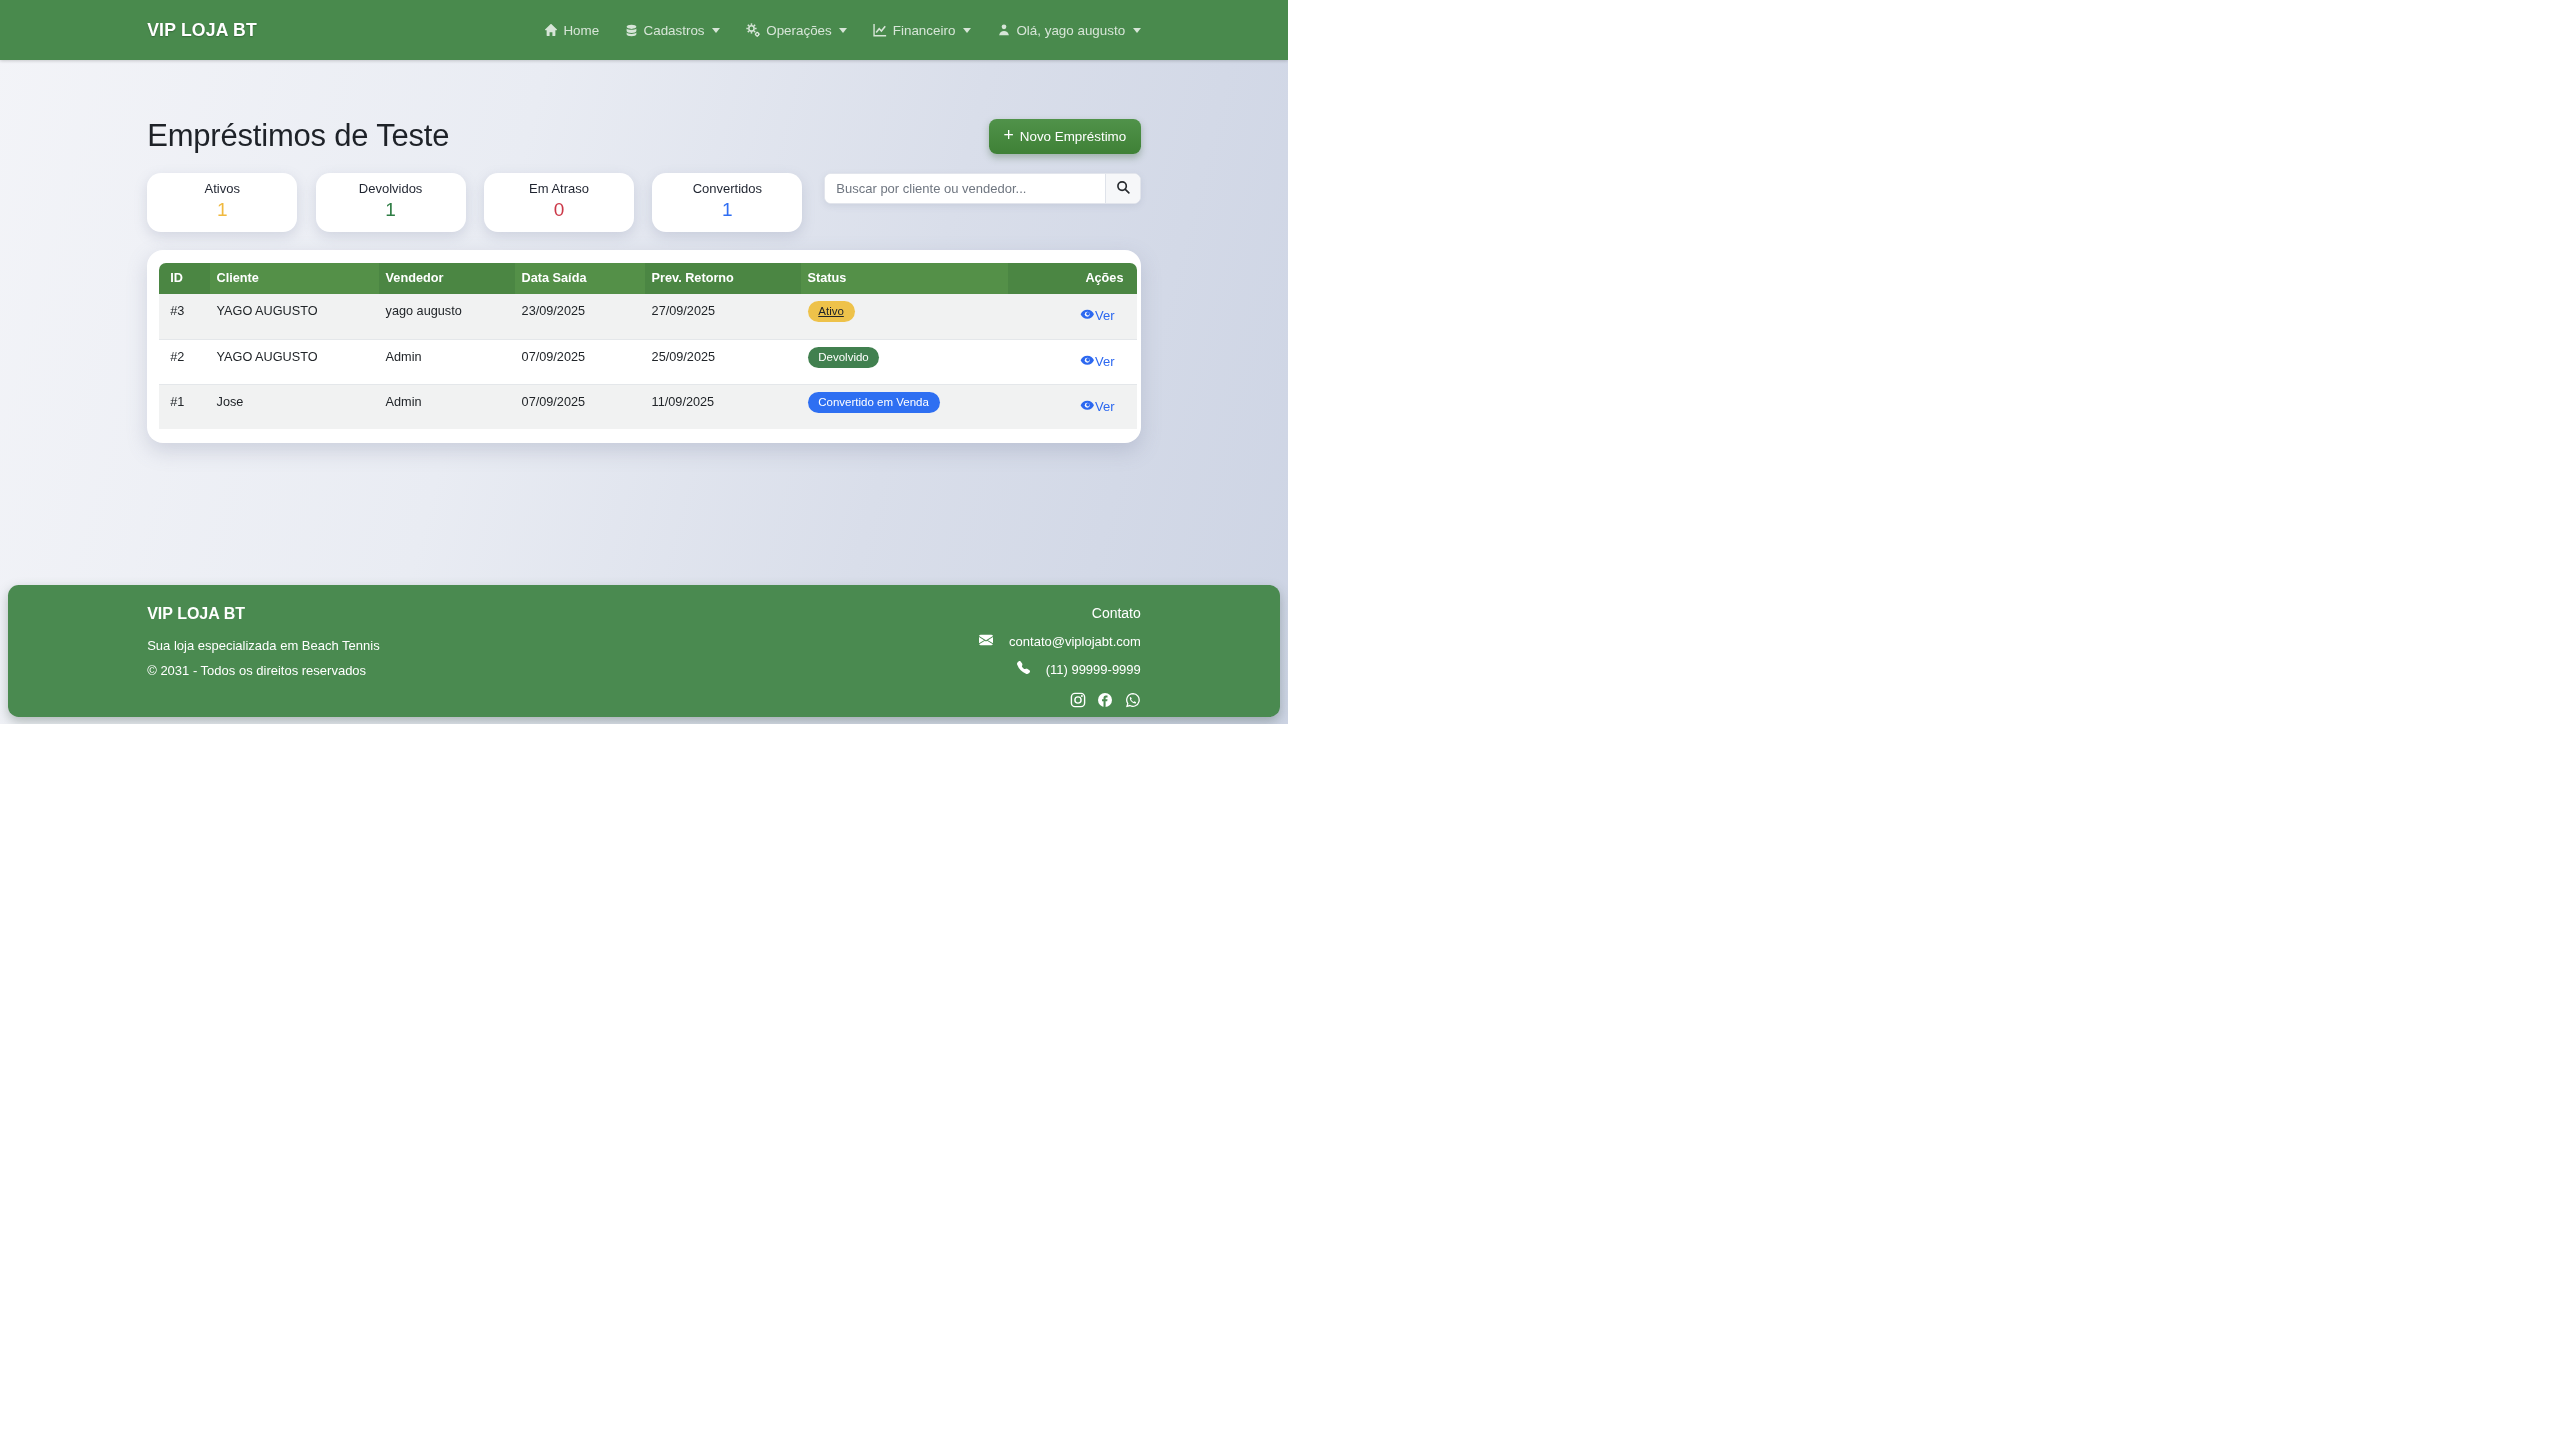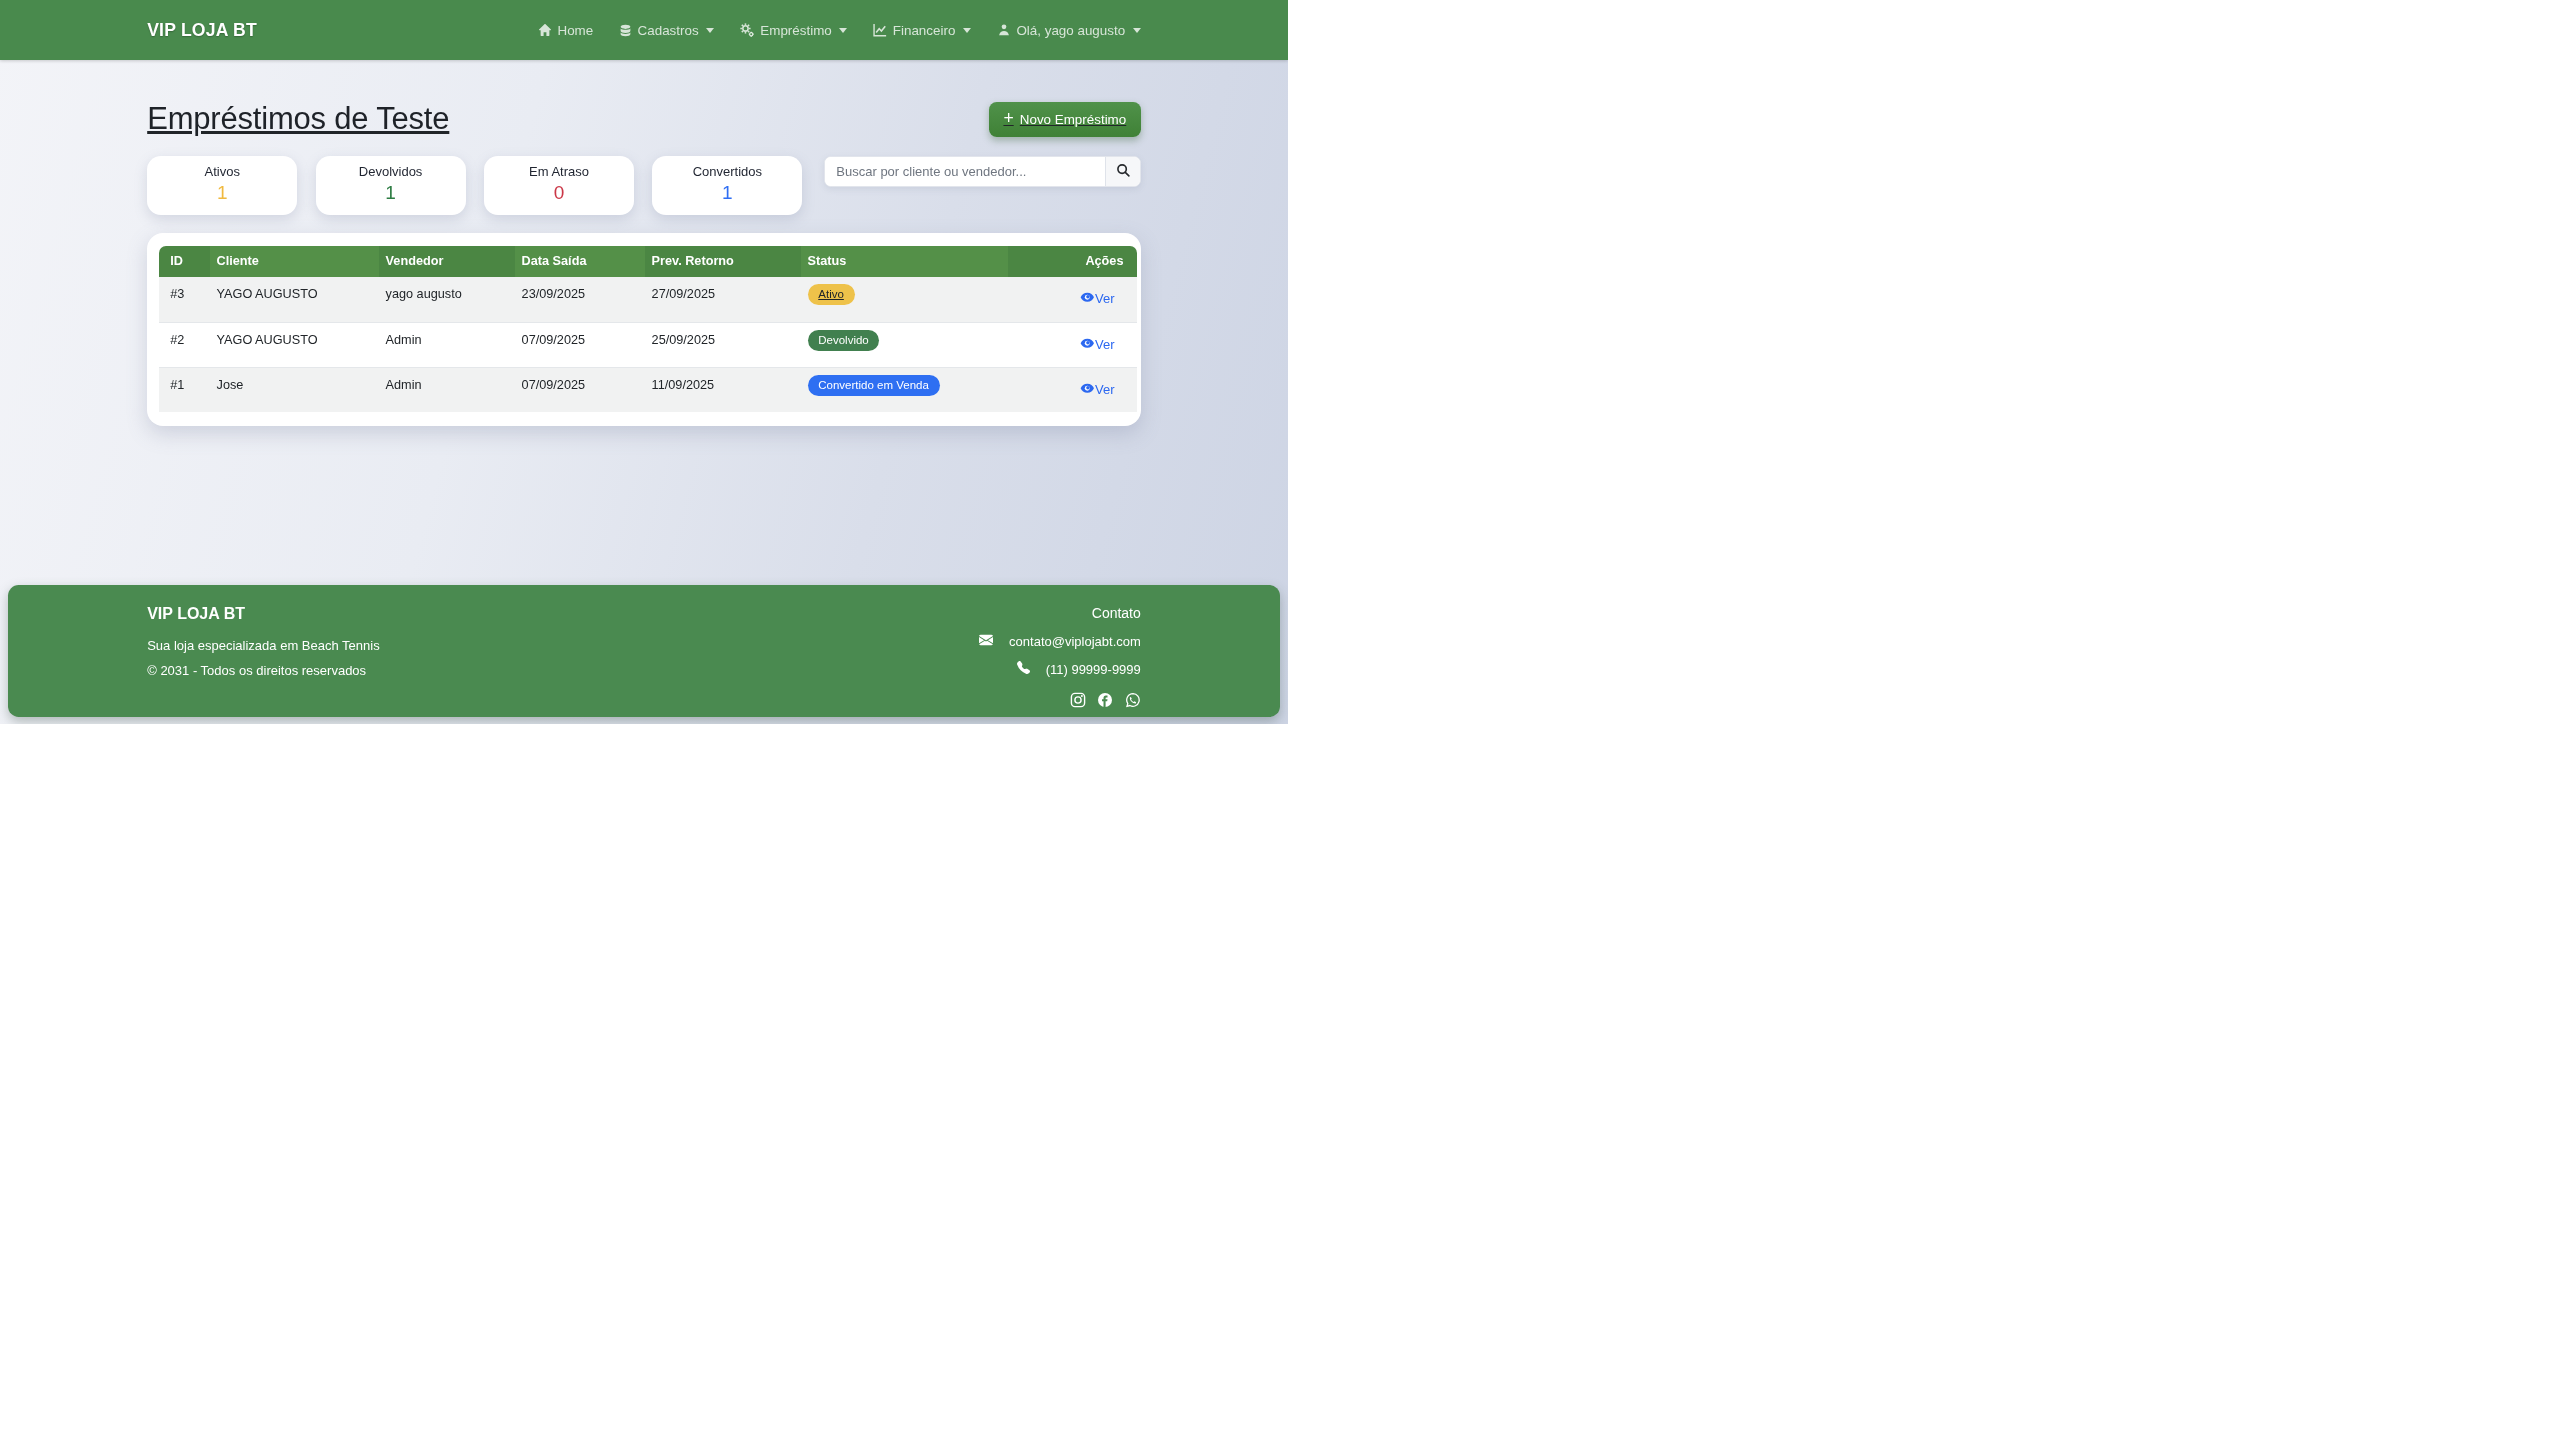--- a/index.html
+++ b/index.html
@@ -33,21 +33,21 @@
   .nav-items { margin-left: auto; display: flex; align-items: center; gap: 26px; }
   .nav-link {
     display: flex; align-items: center; gap: 5.4px;
     color: rgba(255,255,255,.78); font-size: 13.4px; text-decoration: none; cursor: pointer;
   }
   .nav-link svg { display: block; }
   .caret { width: 0; height: 0; border-left: 4.6px solid transparent; border-right: 4.6px solid transparent;
     border-top: 5.4px solid rgba(255,255,255,.78); margin-left: 2.3px; }
   
   .container { width: 1012px; margin: 0 auto; padding: 0 9.2px; }
-  .page-head { margin-top: 41px; display: flex; align-items: center; text-decoration: underline; }
+  .page-head { margin-top: 58px; display: flex; align-items: center; }
   h1.page-title { font-size: 31px; font-weight: 500; color: #1e2228; letter-spacing: -0.2px; }
   .btn-new {
     margin-left: auto; display: flex; align-items: center; gap: 6.1px;
     background: linear-gradient(180deg, #50924a 0%, #3f8136 100%);
     color: #fff; border: none; border-radius: 7.7px;
     font-family: inherit; font-size: 13.4px; font-weight: 500;
     padding: 0 14.6px; height: 35px; cursor: pointer;
     box-shadow: 0 3.1px 7.7px rgba(60,100,60,.35);
   }
   .btn-new .plus { font-size: 17.6px; font-weight: 400; line-height: 1; }
@@ -174,21 +174,21 @@
               </g>
               <g stroke="currentColor" fill="none" stroke-width="1.4">
                 <circle cx="12.3" cy="12.3" r="1.7"></circle>
                 <line x1="12.3" y1="9.6" x2="12.3" y2="10.6"></line>
                   <line x1="12.3" y1="14" x2="12.3" y2="15"></line>
                 <line x1="9.6" y1="12.3" x2="10.6" y2="12.3"></line>
                   <line x1="14" y1="12.3" x2="15" y2="12.3"></line>
               </g>
             </svg>
           </span>
-          <span>Empréstimo</span>
+          <span>Operações</span>
           <span class="caret"></span>
         </a>
 
         <a class="nav-link">
           <span>
             <svg width="14" height="14" viewBox="0 0 16 16" fill="none" stroke="currentColor">
                 <path d="M1.2 1v13.6H15" stroke-width="1.6"></path>
                 <path d="M3.6 10.8 7.1 6.6l2.5 2.5L14 3.8" stroke-width="1.8"></path>
               </svg>
           </span>

